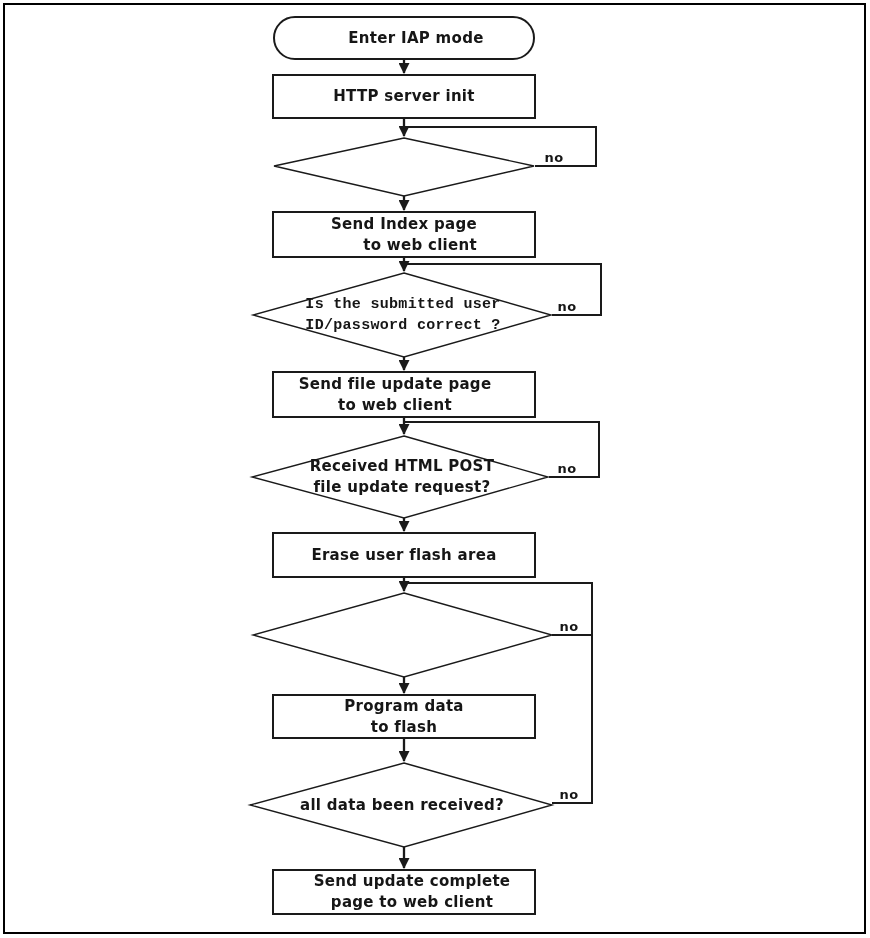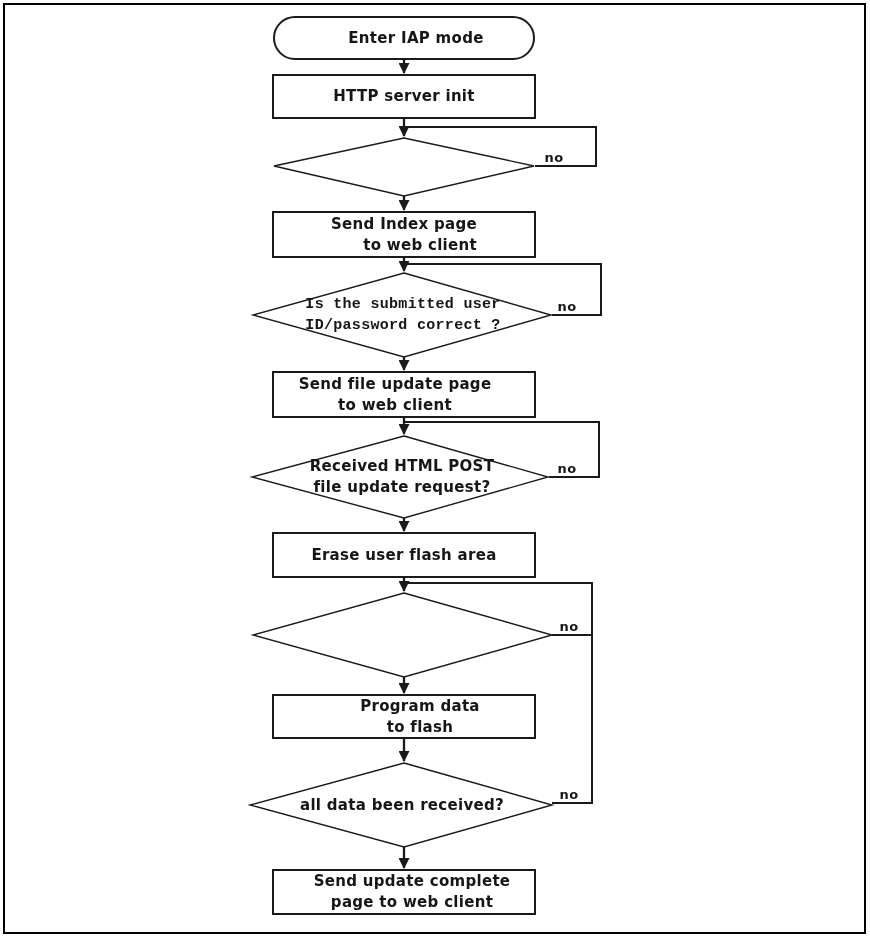--- a/index.html
+++ b/index.html
@@ -112,21 +112,21 @@
 
   <div class="label" style="left:264px; top:372px; width:262px; height:45px;">Send file update page
 to web client</div>
 
   <div class="label" style="left:270px; top:436px; width:264px; height:82px;">Received HTML POST
 file update request?</div>
 
   <div class="label" style="left:273px; top:533px; width:262px; height:44px;">Erase user flash area</div>
 
 
-  <div class="label" style="left:273px; top:695px; width:262px; height:43px;padding-left:16px;">Program data
+  <div class="label" style="left:273px; top:695px; width:262px; height:43px;">Program data
 to flash</div>
 
   <div class="label" style="left:271px; top:763px; width:262px; height:84px;">all data been received?</div>
 
   <div class="label" style="left:273px; top:870px; width:262px; height:44px;margin-left:8px;">Send update complete
 page to web client</div>
 
   <div class="no-label" style="left:538px; top:144px; width:32px; height:21px;">no</div>
 
   <div class="no-label" style="left:551px; top:293px; width:32px; height:21px;">no</div>

